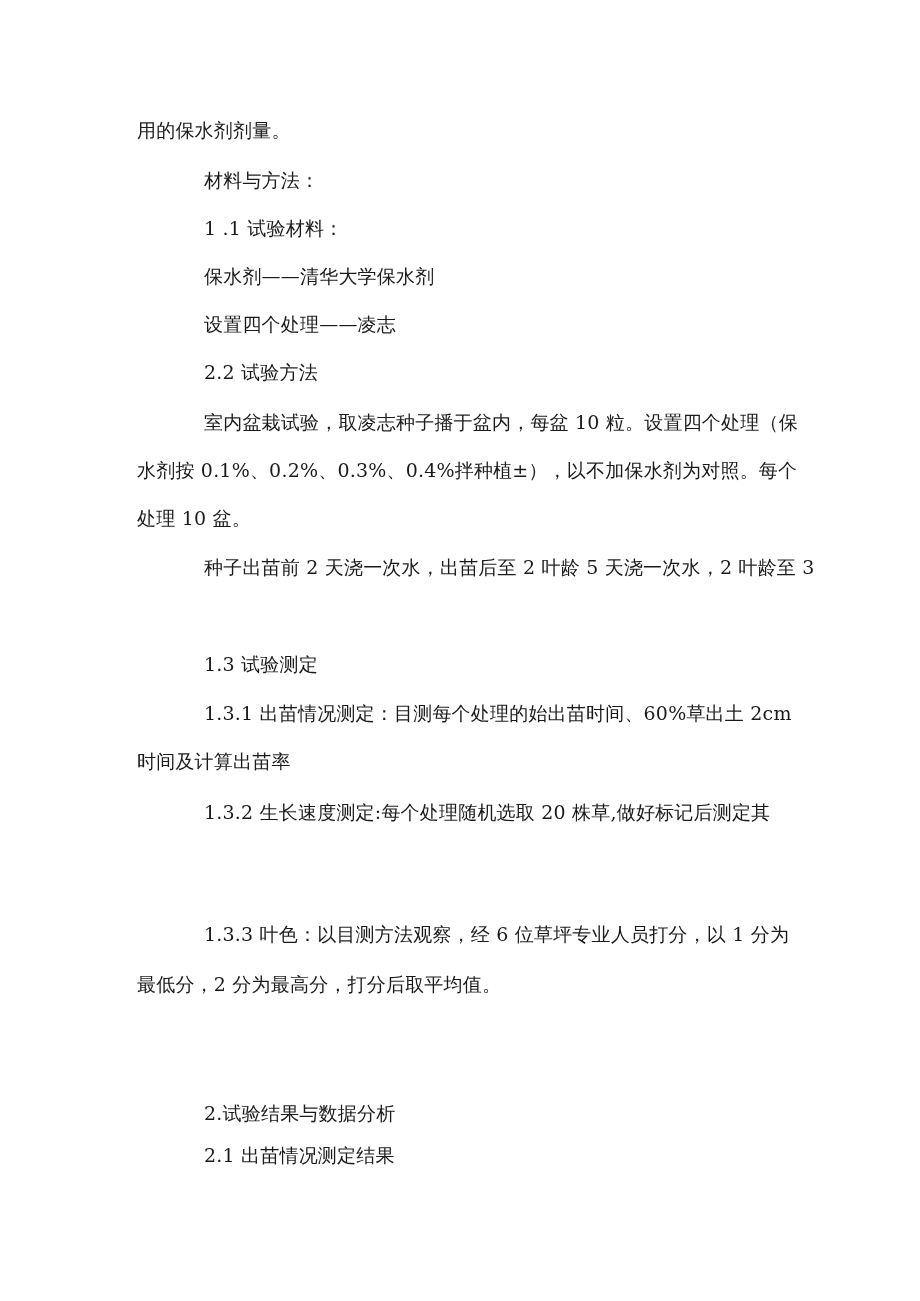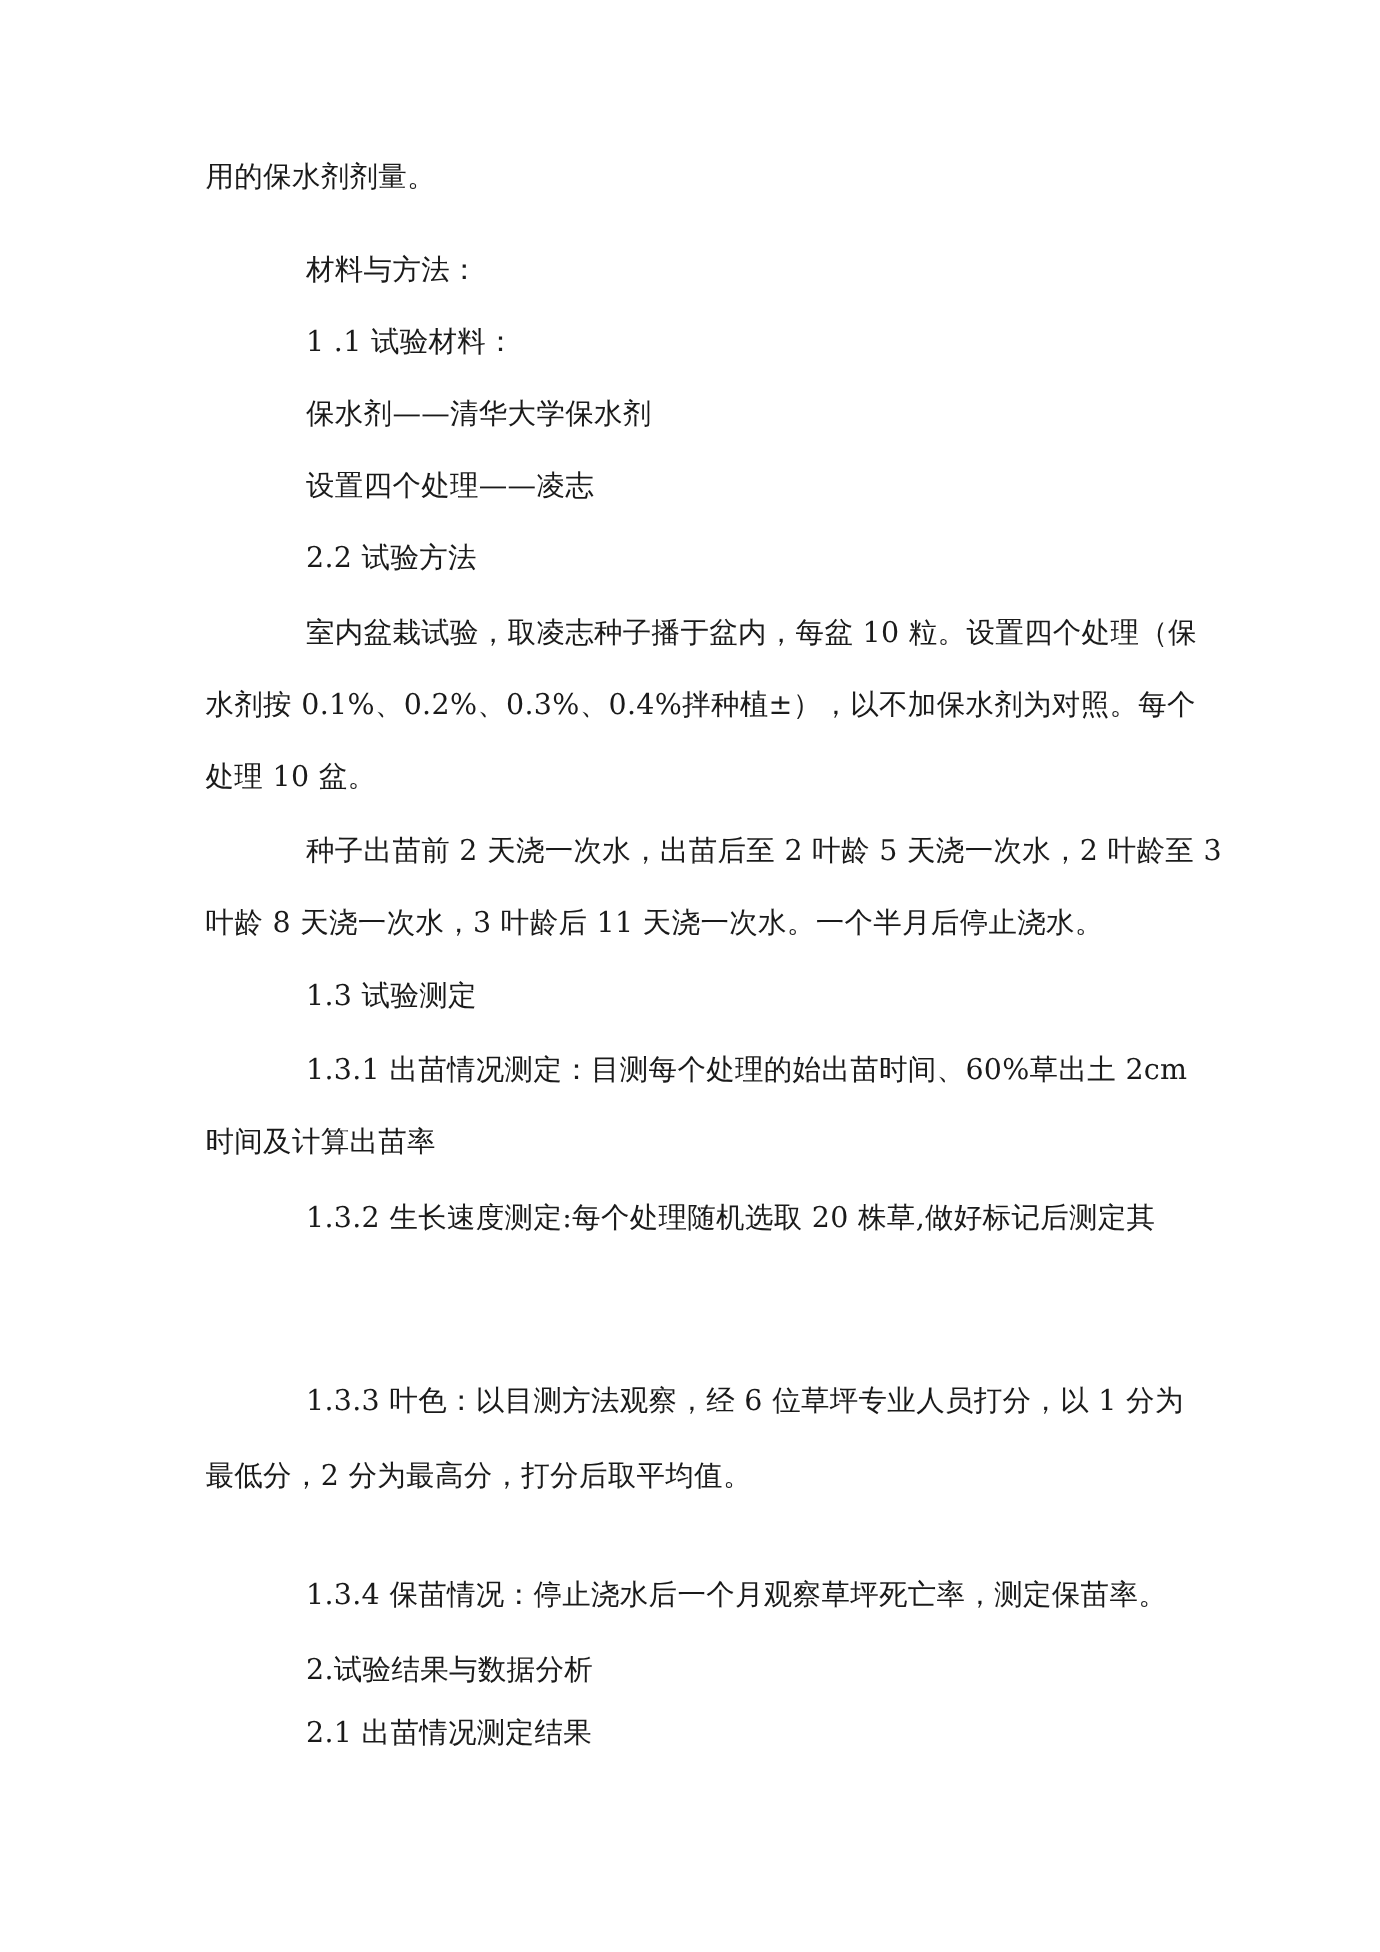--- a/index.html
+++ b/index.html
@@ -29,33 +29,31 @@
       line-height: 24px;
       white-space: nowrap;
       letter-spacing: 0.2px;
     }
     .indent { left: 177px; margin-left: 27px; }
   </style>
 </head>
 <body>
 
 <div class="page">
-  <div class="line" style="top:106px">用的保水剂剂量。</div>
+  <div class="line" style="top:118px">用的保水剂剂量。</div>
   <div class="line indent" style="top:168px">材料与方法：</div>
   <div class="line indent" style="top:216px">1 .1 试验材料：</div>
   <div class="line indent" style="top:264px">保水剂——清华大学保水剂</div>
   <div class="line indent" style="top:312px">设置四个处理——凌志</div>
   <div class="line indent" style="top:360px">2.2 试验方法</div>
   <div class="line indent" style="top:410px">室内盆栽试验，取凌志种子播于盆内，每盆 10 粒。设置四个处理（保</div>
   <div class="line" style="top:458px">水剂按 0.1%、0.2%、0.3%、0.4%拌种植±），以不加保水剂为对照。每个</div>
   <div class="line" style="top:506px">处理 10 盆。</div>
   <div class="line indent" style="top:555px">种子出苗前 2 天浇一次水，出苗后至 2 叶龄 5 天浇一次水，2 叶龄至 3</div>
-  <div class="line" style="top:603px">叶龄 8 天浇一次水，3 叶龄后 11 天浇一次水。一个半月后停止浇水。</div>
   <div class="line indent" style="top:652px">1.3 试验测定</div>
   <div class="line indent" style="top:701px">1.3.1 出苗情况测定：目测每个处理的始出苗时间、60%草出土 2cm</div>
   <div class="line" style="top:749px">时间及计算出苗率</div>
   <div class="line indent" style="top:800px">1.3.2 生长速度测定:每个处理随机选取 20 株草,做好标记后测定其</div>
   <div class="line indent" style="top:922px">1.3.3 叶色：以目测方法观察，经 6 位草坪专业人员打分，以 1 分为</div>
   <div class="line" style="top:972px">最低分，2 分为最高分，打分后取平均值。</div>
-  <div class="line indent" style="top:1051px">1.3.4 保苗情况：停止浇水后一个月观察草坪死亡率，测定保苗率。</div>
   <div class="line indent" style="top:1101px">2.试验结果与数据分析</div>
   <div class="line indent" style="top:1143px">2.1 出苗情况测定结果</div>
 </div>
 
 </body></html>

